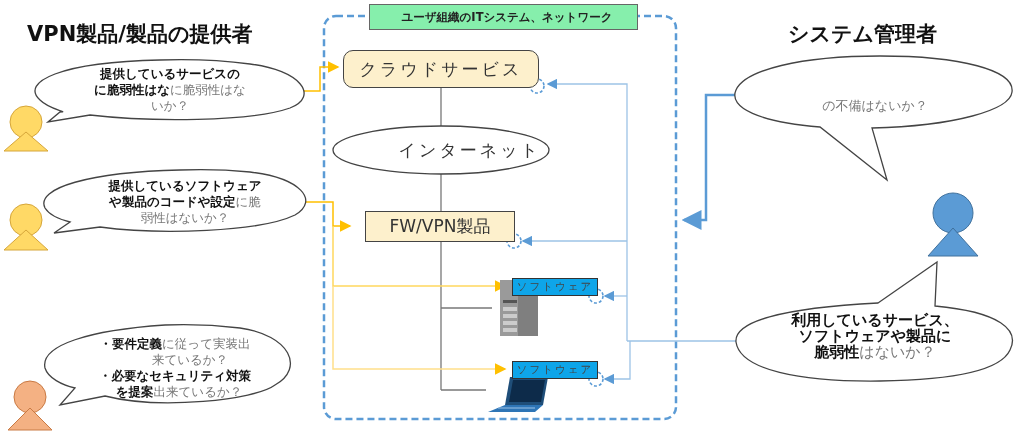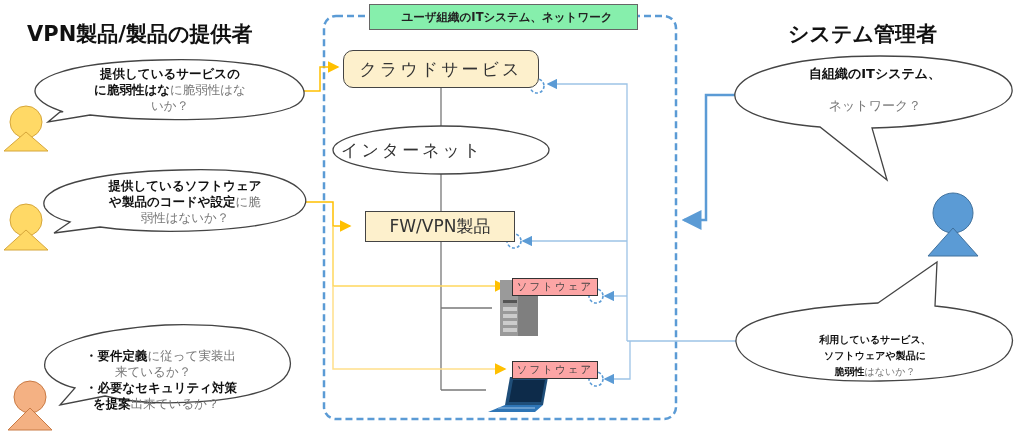--- a/index.html
+++ b/index.html
@@ -6,21 +6,21 @@
   body { width:1024px; height:438px; position:relative; overflow:hidden;
          font-family:"DejaVu Sans", sans-serif; color:#222; }
   #stage { position:absolute; left:0; top:0; width:1024px; height:438px; }
   .abs { position:absolute; }
   .title { font-weight:bold; font-size:19px; color:#111; white-space:nowrap; }
   .bubble-text { position:absolute; text-align:center; font-size:12.5px; line-height:16px; color:#777; }
   .bubble-text b { color:#111; font-weight:bold; }
   .node { position:absolute; display:flex; align-items:center; justify-content:center;
           background:#fdf0cc; border:1.5px solid #444; color:#333; white-space:nowrap; }
   .sw { position:absolute; display:flex; align-items:center; justify-content:center;
-        background:#fca5a5; border:1.5px solid #333; font-size:10.5px; color:#444; letter-spacing:2px; }
+        background:#0ea5e9; border:1.5px solid #333; font-size:10.5px; color:#444; letter-spacing:2px; }
   .group-label { position:absolute; background:#86efac; border:1px solid #666; font-size:11.5px; font-weight:bold;
                  display:flex; align-items:center; justify-content:center; color:#222;padding-left:7px; }
   .cloud-text { letter-spacing:3px; font-size:17px; }
 </style>
 </head>
 <body>
 
 <div id="stage">
 
   <svg class="abs" width="1024" height="438" style="left:0;top:0">
@@ -111,49 +111,49 @@
       <line x1="498" y1="408" x2="535" y2="408" stroke="#9dc3e6" stroke-width="1"></line>
     </g>
   </svg>
 
   <div class="abs title" style="left:27px;top:20px;font-size:21px;">VPN製品/製品の提供者</div>
   <div class="abs title" style="left:788px;top:20px;font-size:21px;font-family:Liberation Serif, serif;">システム管理者</div>
 
   <div class="group-label" style="left:369px;top:4px;width:260px;height:24px;">ユーザ組織のITシステム、ネットワーク</div>
 
   <div class="node cloud-text" style="left:343px;top:50px;width:194px;height:36px;border-radius:10px;text-align:center;">クラウドサービス</div>
-  <div class="abs cloud-text" style="left:341px;top:139px;width:200px;text-align:left;color:#333;">インターネット</div>
+  <div class="abs cloud-text" style="left:341px;top:139px;width:200px;text-align:right;color:#333;">インターネット</div>
   <div class="node" style="left:365px;top:211px;width:148px;height:29px;font-size:17px;">FW/VPN製品</div>
   <div class="sw" style="left:512px;top:278px;width:84px;height:16px;">ソフトウェア</div>
   <div class="sw" style="left:512px;top:361px;width:84px;height:16px;">ソフトウェア</div>
 
   <div class="bubble-text" style="left:60px;top:66px;width:220px;">
     <b>提供しているサービスの</b><br>
     <b>に脆弱性はな</b><span>に脆弱性はな</span><br>
     <span>いか？</span>
   </div>
 
   <div class="bubble-text" style="left:80px;top:178px;width:210px;">
     <b>提供しているソフトウェア</b><br>
     <b>や製品のコードや設定</b><span>に脆</span><br>
     <span>弱性はないか？</span>
   </div>
 
-  <div class="bubble-text" style="left:85px;top:336px;width:180px;text-align:left;margin-top:12px;">
+  <div class="bubble-text" style="left:85px;top:336px;width:180px;text-align:center;">
     <b>・要件定義</b><span>に従って実装出</span><br>
     <span style="padding-left:30px">来ているか？</span><br>
     <b>・必要なセキュリティ対策</b><br>
     <span style="padding-left:8px"></span><b>を提案</b><span>出来ているか？</span>
   </div>
 
   <div class="bubble-text" style="left:770px;top:66px;width:210px;font-size:13px;">
-    <b>自組織のITシステム、</b><br>
     <br>
-    <span>ネットワーク？</span>
+    <br>
+    <span>の不備はないか？</span>
   </div>
 
-  <div class="bubble-text" style="left:770px;top:332px;width:210px;font-size:10px;">
+  <div class="bubble-text" style="left:770px;top:312px;width:210px;font-size:15px;">
     <b>利用しているサービス、</b><br>
     <b>ソフトウェアや製品に</b><br>
     <b>脆弱性</b><span>はないか？</span>
   </div>
 
 </div>
 
 </body></html>

